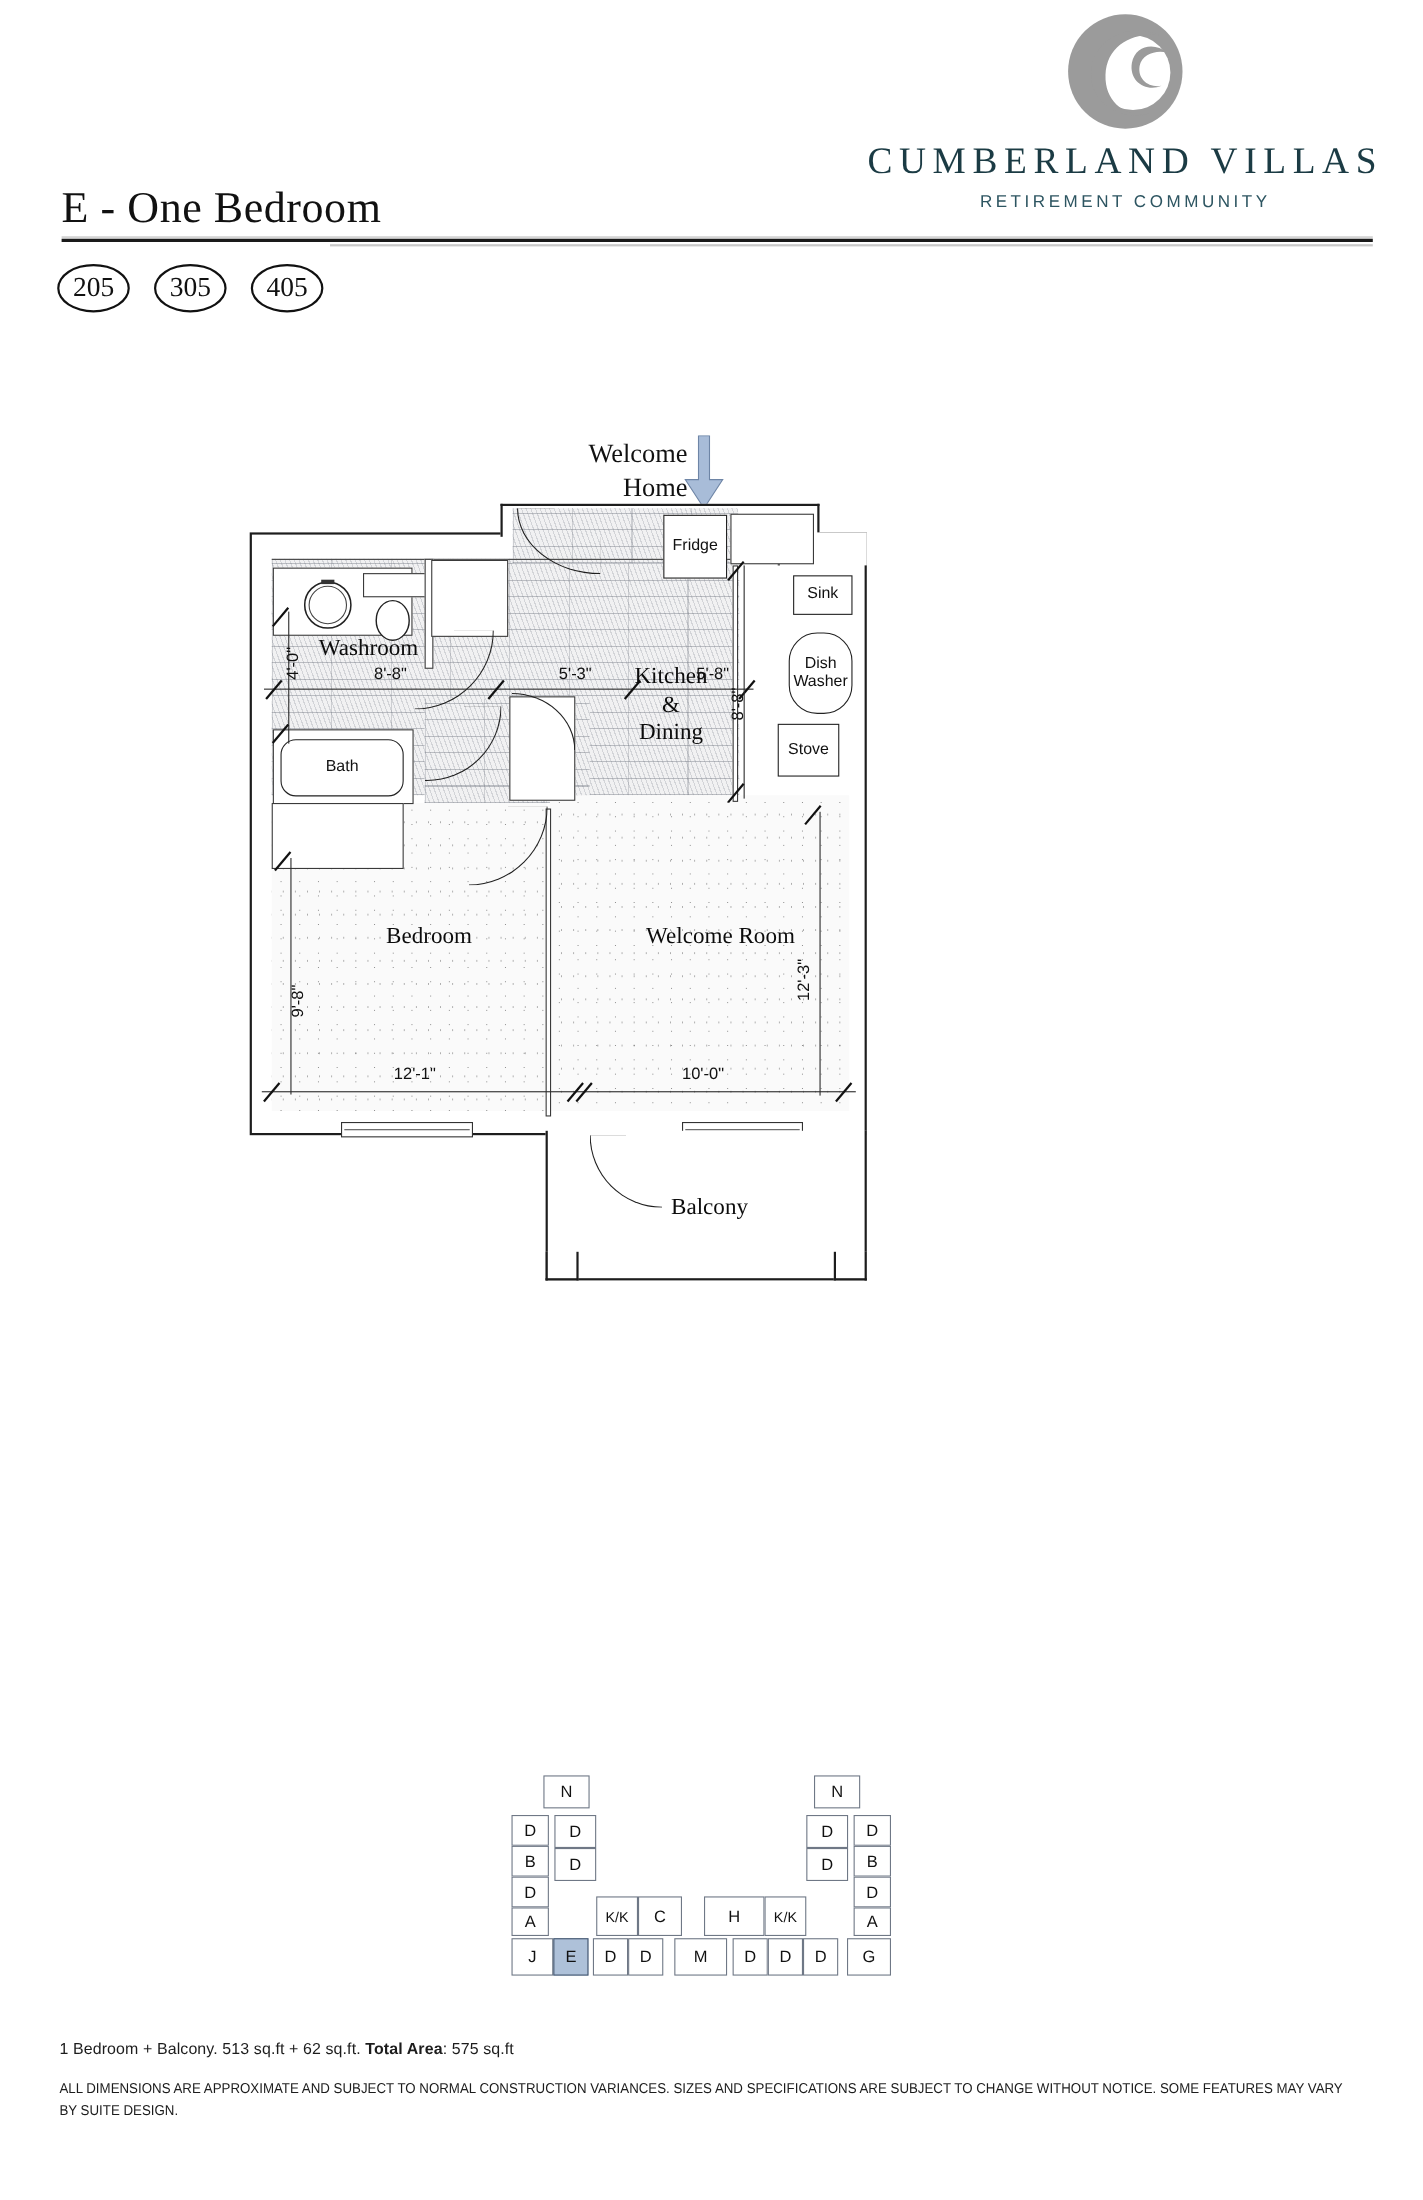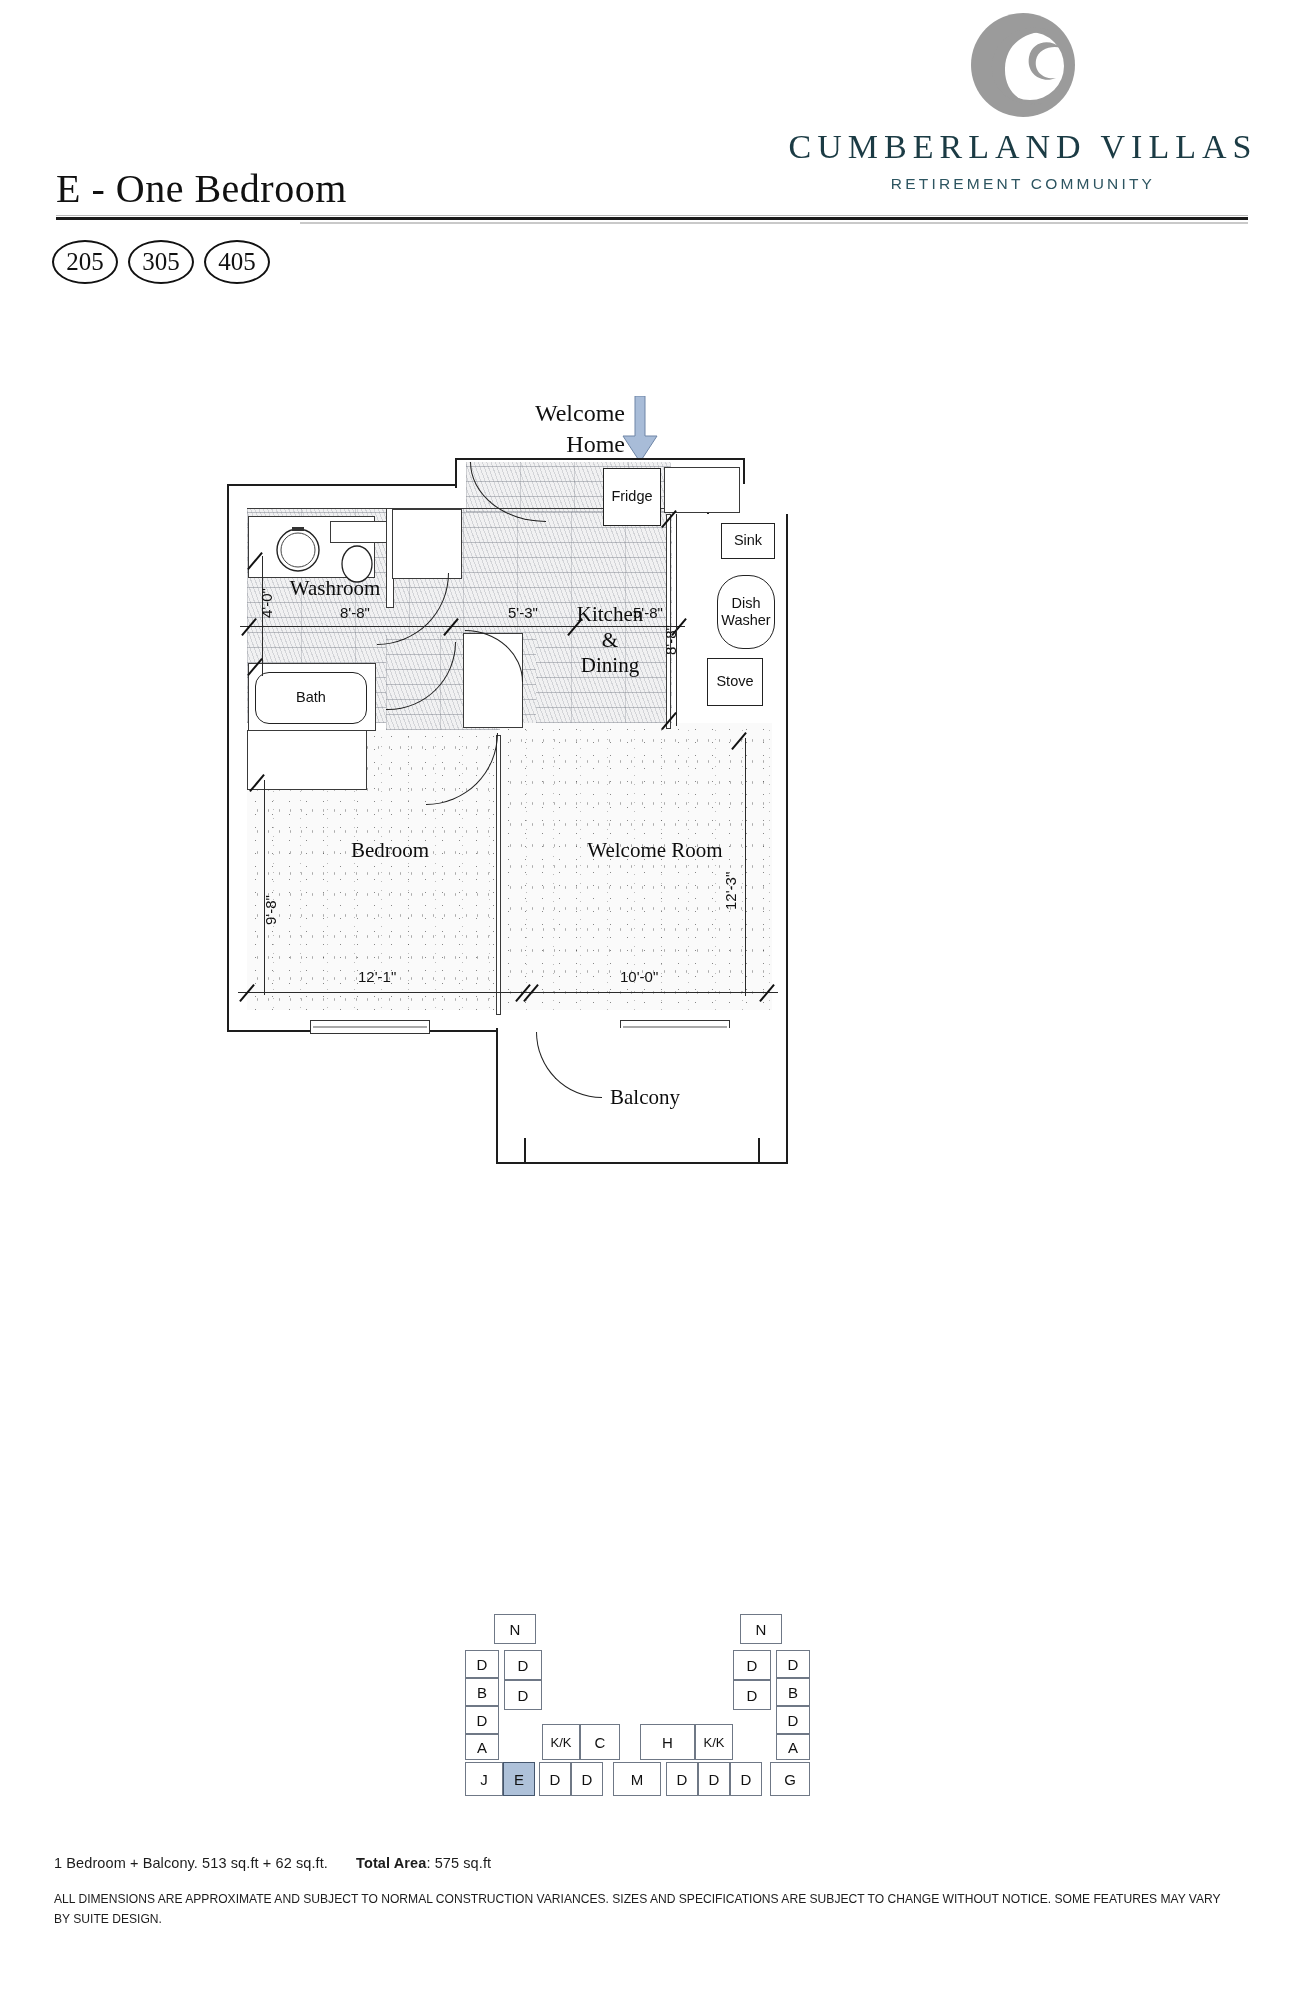--- a/index.html
+++ b/index.html
@@ -24,21 +24,21 @@
   #title-rule {
     position:absolute; left:56px; top:215px; width:1192px; height:5px;
     border-top:1px solid #b9b9b9;
     border-bottom:3px solid #1a1a1a;
   }
   #title-rule2 {
     position:absolute; left:300px; top:222px; width:948px; height:2px;
     background:#c9c9c9;
   }
 
-  #suite-badges { position:absolute; left:52px; top:240px; display:flex; gap:10px; }
+  #suite-badges { position:absolute; left:52px; top:240px; display:flex; gap:22px; }
   .badge {
     width:66px; height:44px; border:2px solid #111; border-radius:50%;
     display:flex; align-items:center; justify-content:center;
     font-family:"Liberation Serif", serif; font-size:25px; color:#111;
   }
 
   
   #brand { position:absolute; right:36px; top:8px; width:470px; text-align:center; }
   #brand-mark { height:118px; display:flex; align-items:center; justify-content:center; }
   #brand-name {
@@ -120,21 +120,21 @@
     position:absolute; border:1.4px solid #6f7886; background:#ffffff;
     display:flex; align-items:center; justify-content:center;
     font-family:"Liberation Sans", sans-serif; font-size:15px; color:#111;
   }
   .kcell.sel { background:#aec1d9; border-color:#44566e; }
   .kcell.small { font-size:13px; }
 
   
   #footer { position:absolute; left:54px; top:1855px; width:1190px; }
   #area-line { font-size:14.5px; color:#1c1c1c; letter-spacing:0.1px; }
-  #area-line b { font-weight:bold;margin-left:24px; }
+  #area-line b { font-weight:bold; }
   #disclaimer {
     margin-top:18px; font-size:13px; color:#1c1c1c; line-height:1.55;
     transform:scaleX(0.93); transform-origin:left top; width:1270px;
   }
 </style>
 </head>
 <body>
 
 <div id="header">
 

